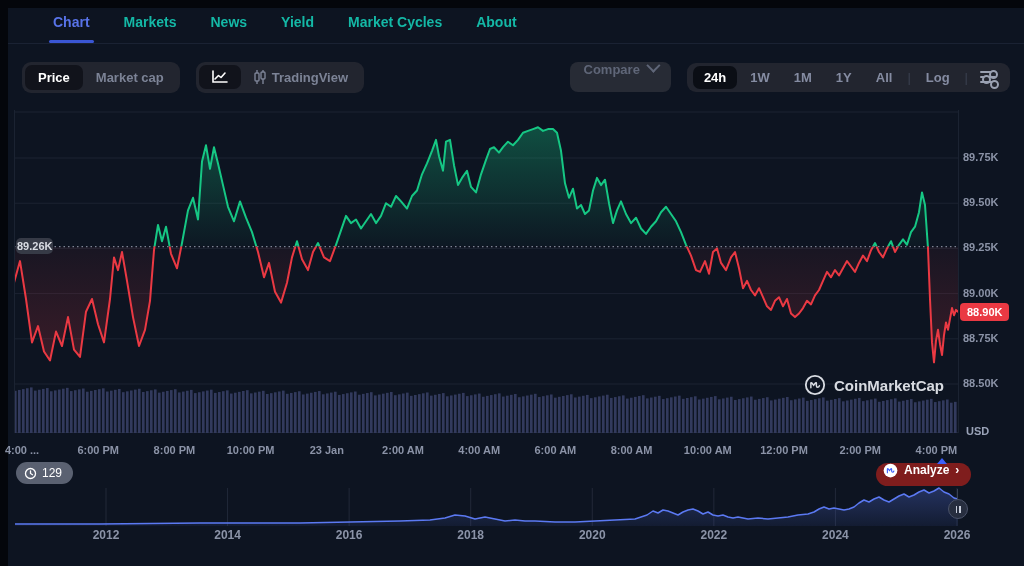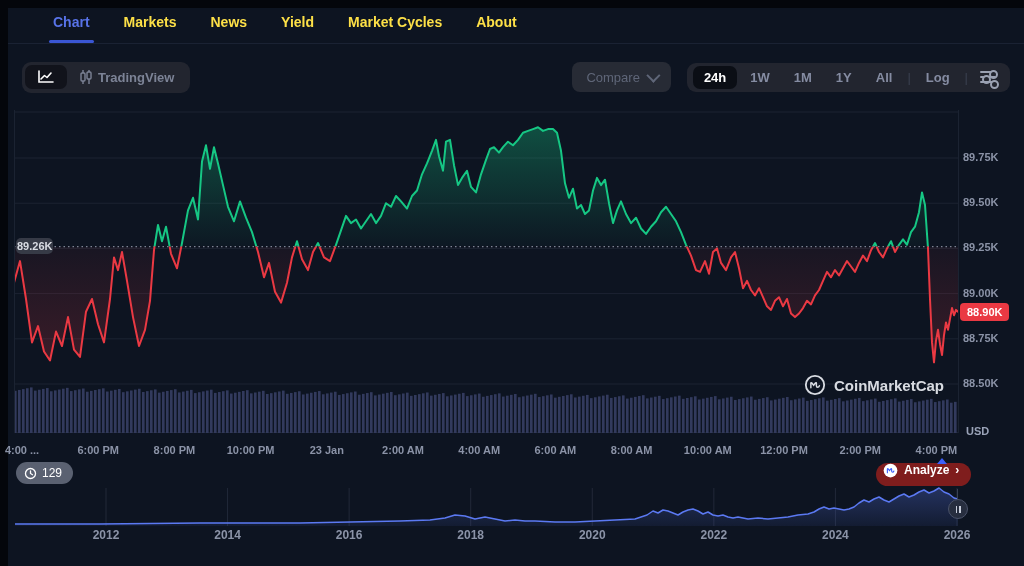--- a/index.html
+++ b/index.html
@@ -1,31 +1,31 @@
 <!DOCTYPE html>
 <html><head>
 <meta charset="utf-8">
 <style>
   html,body{margin:0;padding:0;background:#04060b;font-family:"Liberation Sans",sans-serif;}
   .stage{position:relative;width:1024px;height:566px;background:#04060b;overflow:hidden;}
   .card{position:absolute;left:8px;top:8px;right:0;bottom:0;background:#0d1421;}
   
   .nav{position:absolute;left:8px;top:1px;width:1016px;height:42px;border-bottom:1px solid #1a2233;display:flex;align-items:center;padding-left:23px;}
   .nav-tabs{display:flex;align-items:center;gap:34px;padding-left:22px;height:100%;}
-  .nav-tab{position:relative;display:flex;align-items:center;height:100%;font-size:14px;font-weight:700;color:#fde047;cursor:pointer;white-space:nowrap;}
+  .nav-tab{position:relative;display:flex;align-items:center;height:100%;font-size:14px;font-weight:700;color:#14b8a6;cursor:pointer;white-space:nowrap;}
   .nav-tab.active{color:#5873e8;}
   .nav-tab.active::after{content:"";position:absolute;left:-4px;right:-4px;bottom:0;height:3px;border-radius:3px;background:#3a56d4;}
   .buy-btn{position:absolute;right:12px;top:2px;height:30px;padding:0 16px;background:#3a5af9;color:#fff;font-size:13px;font-weight:700;border:none;border-radius:8px;display:flex;align-items:center;cursor:pointer;}
   
   .toolbar{position:absolute;left:8px;top:58px;width:1016px;height:38px;display:flex;align-items:center;justify-content:space-between;padding:0 14px;box-sizing:border-box;}
   .tb-left,.tb-right{display:flex;align-items:center;gap:16px;}
   .seg{display:flex;align-items:center;background:#22252f;border-radius:9px;padding:3px;}
   .seg-chip{display:flex;align-items:center;gap:6px;padding:5px 13px;border-radius:7px;font-size:13px;font-weight:600;color:#7c8396;cursor:pointer;white-space:nowrap;}
   .seg-chip.active{background:#11131b;color:#fff;font-weight:700;}
-  .compare-btn{display:flex;align-items:center;gap:7px;background:#272b35;border:none;border-radius:8px;height:30px;padding:0 14px;font-size:13px;font-weight:400;color:#5f6678;cursor:pointer;}
+  .compare-btn{display:flex;gap:7px;background:#272b35;border:none;border-radius:8px;height:30px;padding:0 14px;font-size:13px;font-weight:700;color:#5f6678;cursor:pointer;}
   .chev{width:8px;height:8px;border-right:2px solid #5f6678;border-bottom:2px solid #5f6678;transform:rotate(45deg) translateY(-2px);}
   .ranges{display:flex;align-items:center;background:#22252f;border-radius:9px;padding:3px 6px;gap:2px;}
   .range-chip{padding:4px 11px;border-radius:7px;font-size:13px;font-weight:700;color:#858ca2;cursor:pointer;}
   .range-chip.active{background:#0b0e15;color:#fff;}
   .range-div{color:#3a4050;font-size:13px;padding:0 2px;}
   .sliders{display:flex;flex-direction:column;gap:3px;padding:4px 8px;cursor:pointer;}
   .sliders span{position:relative;display:block;width:16px;height:2px;background:#9aa1b2;border-radius:2px;}
   .sliders span::after{content:"";position:absolute;top:-1.5px;width:5px;height:5px;border-radius:50%;background:#22252f;border:2px solid #9aa1b2;}
   .sliders span:nth-child(1)::after{left:9px;}
   .sliders span:nth-child(2)::after{left:2px;}
@@ -66,20 +66,24 @@
         <div class="nav-tab">Markets</div>
         <div class="nav-tab">News</div>
         <div class="nav-tab">Yield</div>
         <div class="nav-tab">Market Cycles</div>
         <div class="nav-tab">About</div>
       </div>
   </div>
 
   <div class="toolbar">
     <div class="tb-left">
+      <div class="seg" id="seg-series">
+          <div class="seg-chip active">Price</div>
+          <div class="seg-chip">Market cap</div>
+        </div>
       <div class="seg">
         <div class="seg-chip active">
           <svg width="16" height="14" viewBox="0 0 16 14">
             <path d="M1 1v11h14" stroke="#fff" stroke-width="1.6" fill="none" stroke-linecap="round"></path>
             <path d="M3 9l3.5-3.5 2.5 2L13 3" stroke="#fff" stroke-width="1.6" fill="none" stroke-linecap="round" stroke-linejoin="round"></path>
           </svg>
         </div>
         <div class="seg-chip">
           <svg width="12" height="14" viewBox="0 0 12 14">
             <path d="M3 0v3M3 11v3M9 0v2M9 9v5" stroke="#7c8396" stroke-width="1.4"></path>

